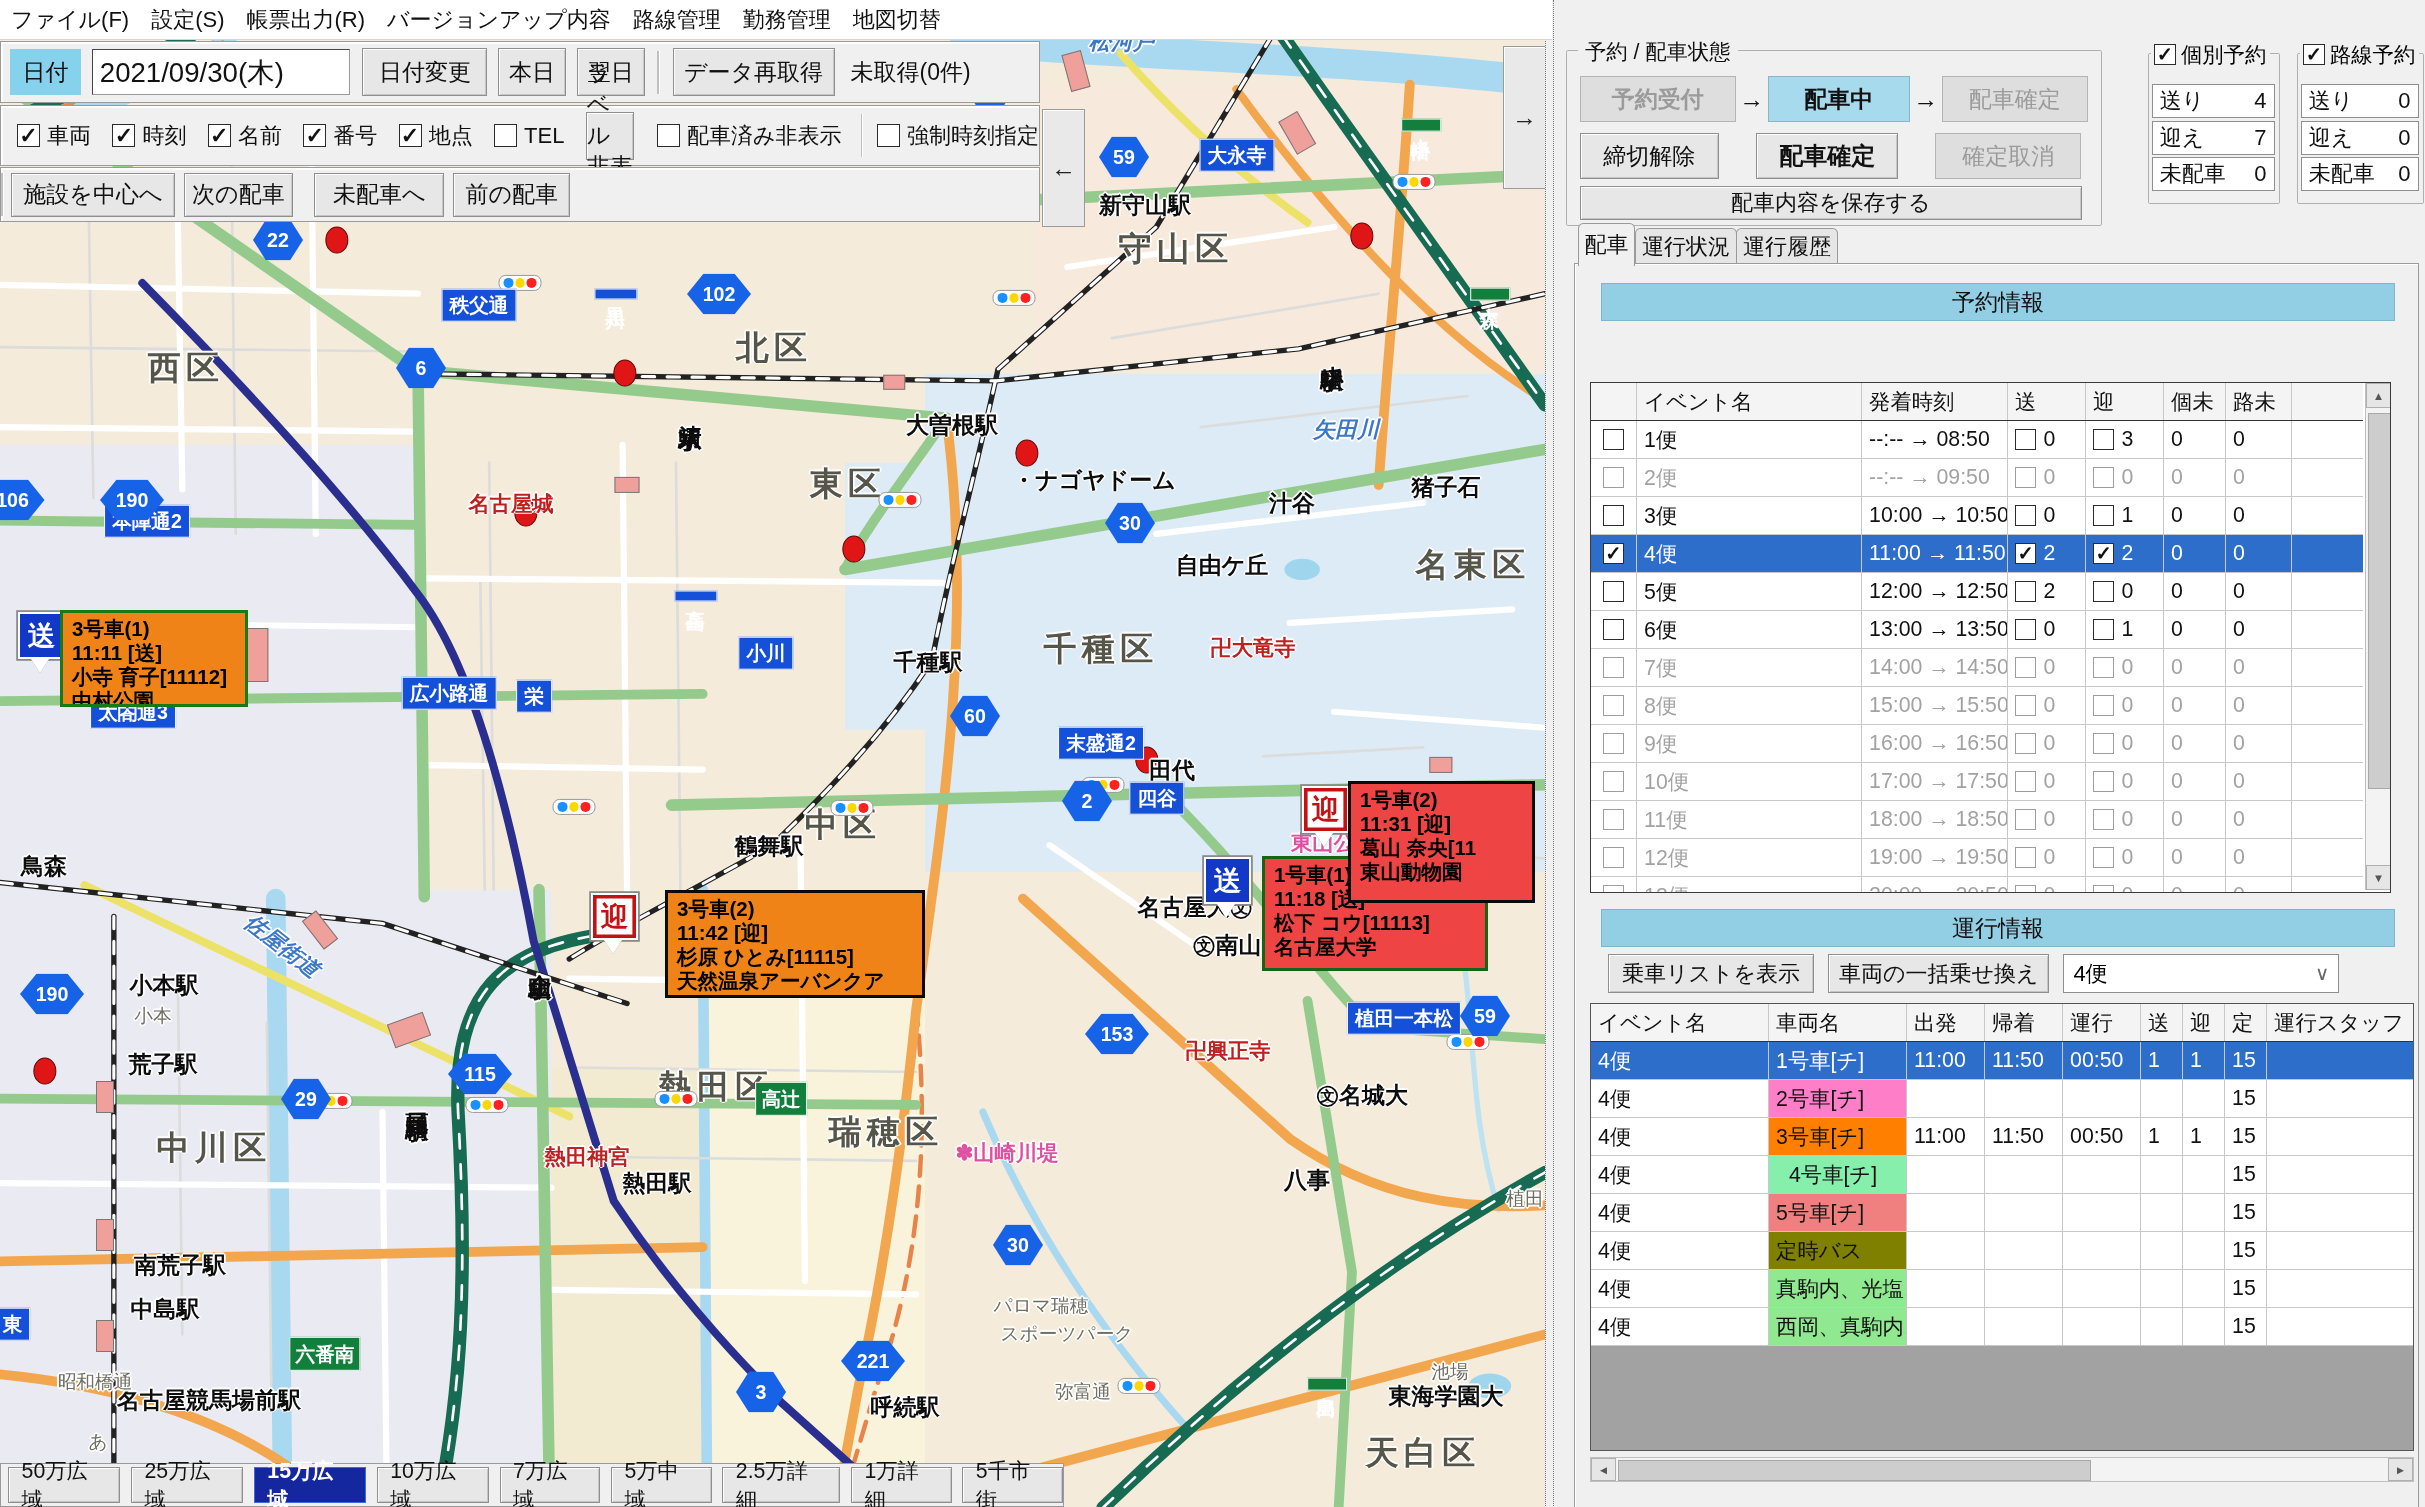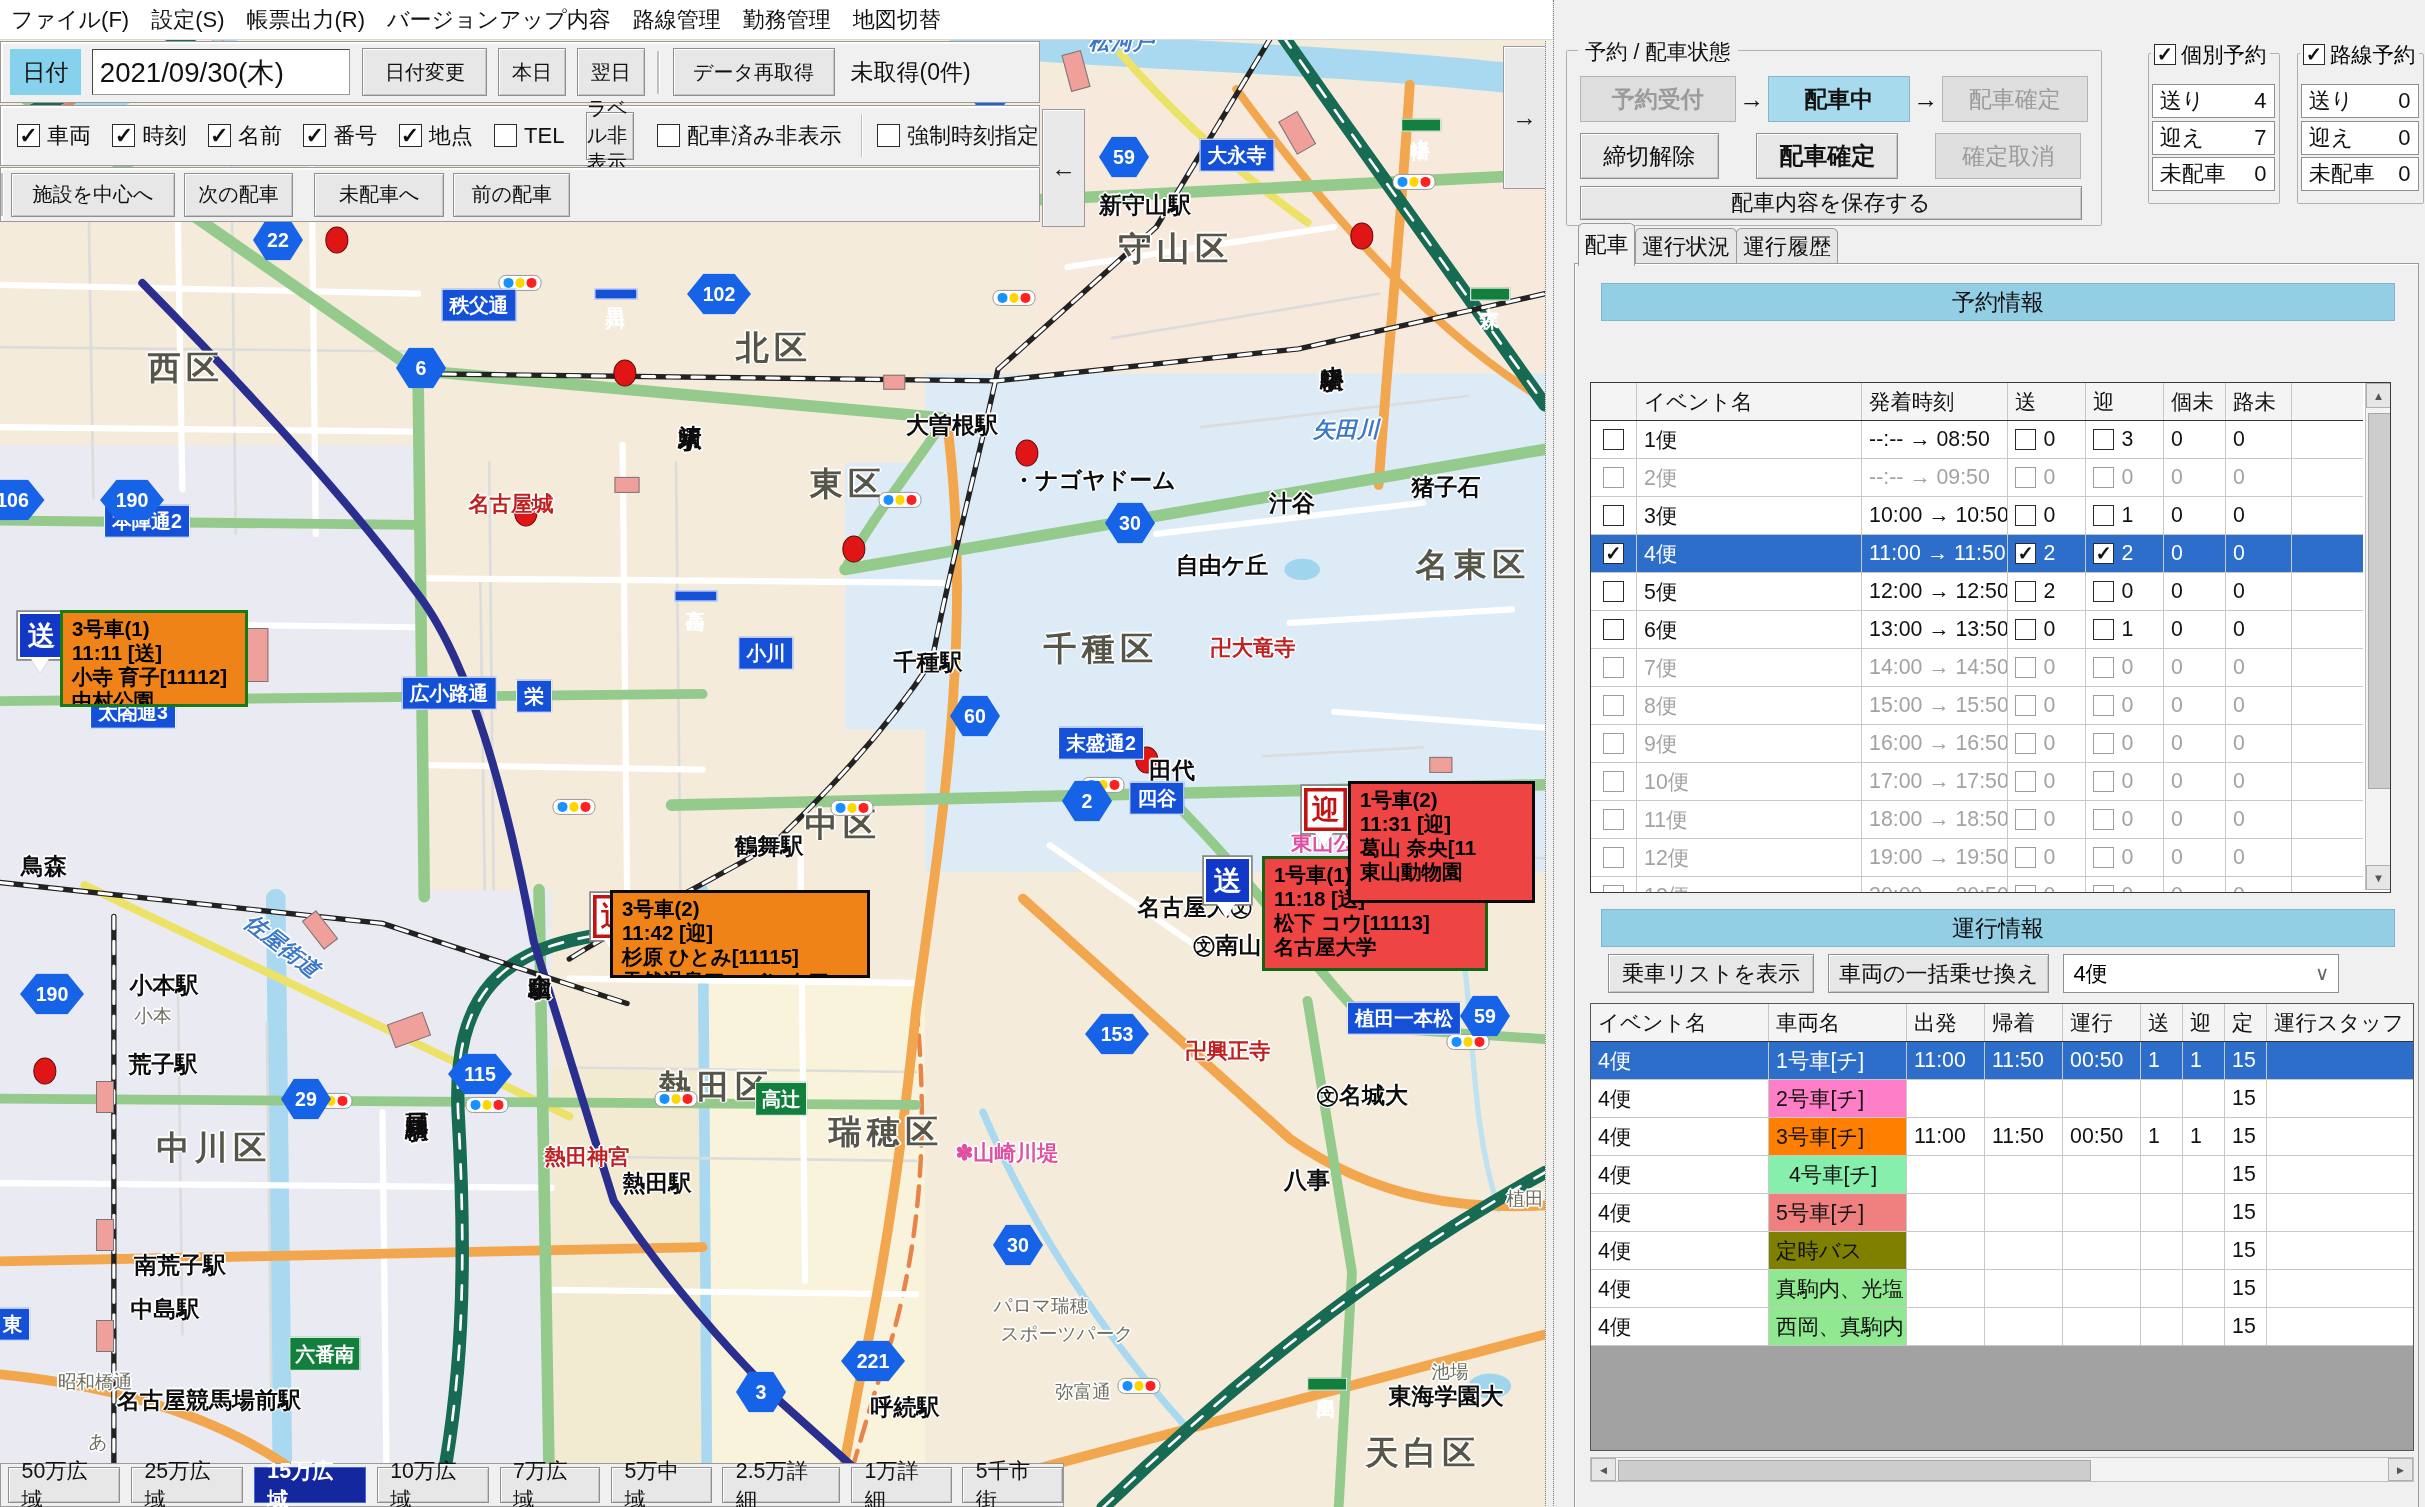--- a/index.html
+++ b/index.html
@@ -59,21 +59,21 @@
   .tbar{position:absolute;background:#f0f0f0;border:0.9px solid #9a9a9a;
       box-shadow:inset 1.8px 1.8px 0 #ffffff;display:flex;align-items:center;z-index:50;}
   #tbar1{left:0;top:41px;width:1038px;height:60px;}
   #tbar2{left:0;top:105px;width:1038px;height:59px;}
   #tbar3{left:0;top:167px;width:1038px;height:53px;}
   .datelab{width:71px;height:46px;margin-left:9px;background:#86d2ec;display:flex;align-items:center;
       justify-content:center;font-size:23px;color:#111;}
   .dateinput{width:242px;height:44px;margin-left:10.7px;border:1.8px inset #9a9a9a;background:#fff;
       font-size:27.6px;font-family:inherit;padding:0 7.1px;color:#111;}
   .btn{display:flex;align-items:center;justify-content:center;background:#e7e7e7;border:0.9px solid #8f8f8f;
-      box-shadow:inset 0.9px 0.9px 0 #fff,inset -0.9px -0.9px 0 #c4c4c4;font-size:20px;color:#111;cursor:pointer;box-sizing:border-box;}
+      box-shadow:inset 0.9px 0.9px 0 #fff,inset -0.9px -0.9px 0 #c4c4c4;font-size:23px;color:#111;cursor:pointer;box-sizing:border-box;}
   .btn.bold{font-weight:bold;}
   .btn.dis{color:#9b9b9b;background:#dedede;border-color:#b4b4b4;box-shadow:none;}
   .vsep{width:1.8px;height:43px;background:#c0c0c0;border-right:0.9px solid #fff;}
   .chk{display:flex;align-items:center;gap:7.1px;font-size:22px;color:#111;cursor:pointer;white-space:nowrap;}
   .cb{width:23px;height:23px;background:#fff;border:1.8px solid #2b2b2b;display:inline-flex;align-items:center;
       justify-content:center;font-size:22px;font-weight:bold;color:#111;flex:none;box-sizing:border-box;}
   .cb.dim{border-color:#9e9e9e;color:#9e9e9e;}
   .toolbtn{height:48px;}
   .unfetched{font-size:23px;color:#111;margin-left:16px;white-space:nowrap;}
 
@@ -482,21 +482,21 @@
         <div class="marker send" style="left: 1204px; top: 857px;">
           <div class="mbox">送</div>
           <div class="mtail"></div>
         </div>
         <div class="dlabel dl-orange" style="left: 60px; top: 610px; width: 188px; height: 97px; border-color: rgb(22, 122, 22); z-index: 40;">
           <div>3号車(1)</div>
           <div>11:11 [送]</div>
           <div>小寺 育子[11112]</div>
           <div>中村公園</div>
         </div>
-        <div class="dlabel dl-orange" style="left: 610px; top: 890px; width: 260px; height: 88px; border-color: rgb(10, 10, 10); z-index: 41;">
+        <div class="dlabel dl-orange" style="left: 665px; top: 890px; width: 260px; height: 108px; border-color: rgb(10, 10, 10); z-index: 41;">
           <div>3号車(2)</div>
           <div>11:42 [迎]</div>
           <div>杉原 ひとみ[11115]</div>
           <div>天然温泉アーバンクア</div>
         </div>
         <div class="dlabel dl-green" style="left: 1262px; top: 856px; width: 226px; height: 115px; border-color: rgb(21, 101, 21); z-index: 42;">
           <div>1号車(1)</div>
           <div>11:18 [送]</div>
           <div>松下 コウ[11113]</div>
           <div>名古屋大学</div>

